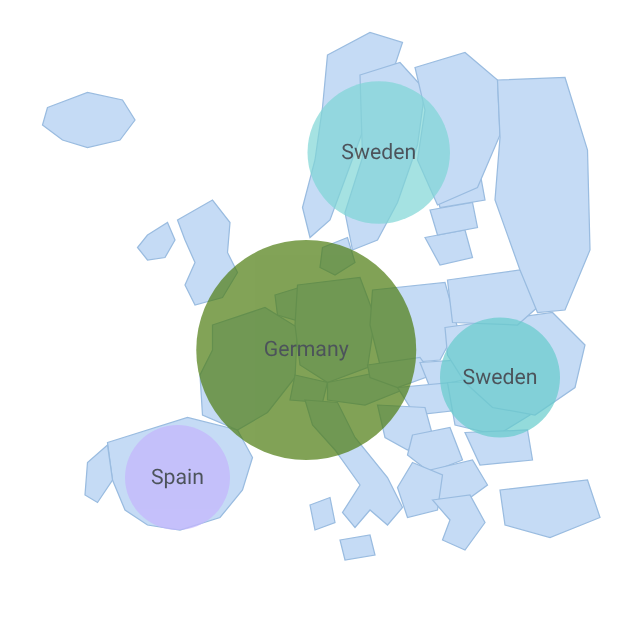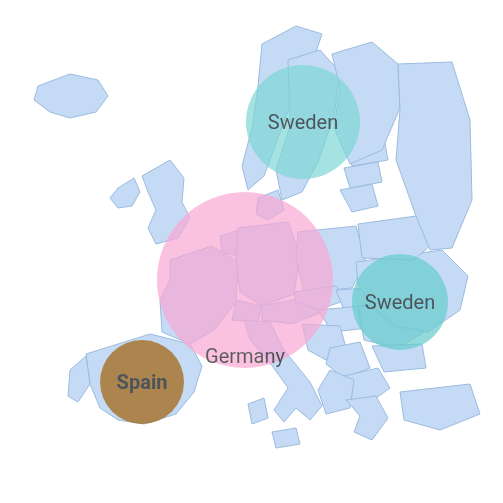--- a/index.html
+++ b/index.html
@@ -27,21 +27,21 @@
     fill: #c5dbf5;
     stroke: #9abce0;
     stroke-width: 1;
   }
   .bubble {
     position: absolute;
     border-radius: 50%;
     display: flex;
     align-items: center;
     justify-content: center;
-    font-size: 20px;
+    font-size: 17px;
     color: #1a1a1a;
     font-weight: 400;
     transform: translate(-50%, -50%);
     white-space: nowrap;
   }
 </style>
 </head>
 <body>
 
 <div class="stage">
@@ -99,26 +99,26 @@
 
     <path class="land" d="M288 60 L320 50 L340 72 L334 116 L318 162 L302 192 L282 200 L276 170 L290 126 Z"></path>
 
     <path class="land" d="M332 54 L372 42 L398 64 L400 108 L382 150 L350 164 L334 128 L340 88 Z"></path>
 
     <path class="land" d="M398 64 L452 62 L470 120 L472 200 L452 248 L430 250 L416 216 L396 160 L400 110 Z"></path>
 
     <path class="land" d="M400 392 L470 384 L480 414 L440 430 L404 420 Z"></path>
   </svg>
 
-  <div class="bubble" style="left: 245px; top: 280px; width: 176px; height: 176px; background: #f9a8d4; opacity: 0.7; align-items: flex-end;">
+  <div class="bubble" style="left: 245px; top: 280px; width: 176px; height: 176px; background: #4d7c0f; opacity: 0.7;">
     <span>Germany</span>
   </div>
   <div class="bubble" style="left: 303px; top: 122px; width: 114px; height: 114px; background: rgb(127, 214, 214); opacity: 0.7;">
     <span>Sweden</span>
   </div>
   <div class="bubble" style="left: 400px; top: 302px; width: 96px; height: 96px; background: rgb(102, 204, 204); opacity: 0.7;">
     <span>Sweden</span>
   </div>
-  <div class="bubble" style="left: 142px; top: 382px; width: 84px; height: 84px; background: #a16207; opacity: 0.7; font-weight: bold;">
+  <div class="bubble" style="left: 142px; top: 382px; width: 84px; height: 84px; background: #c4b5fd; opacity: 0.7;">
     <span>Spain</span>
   </div>
 
 </div>
 
 </body></html>

